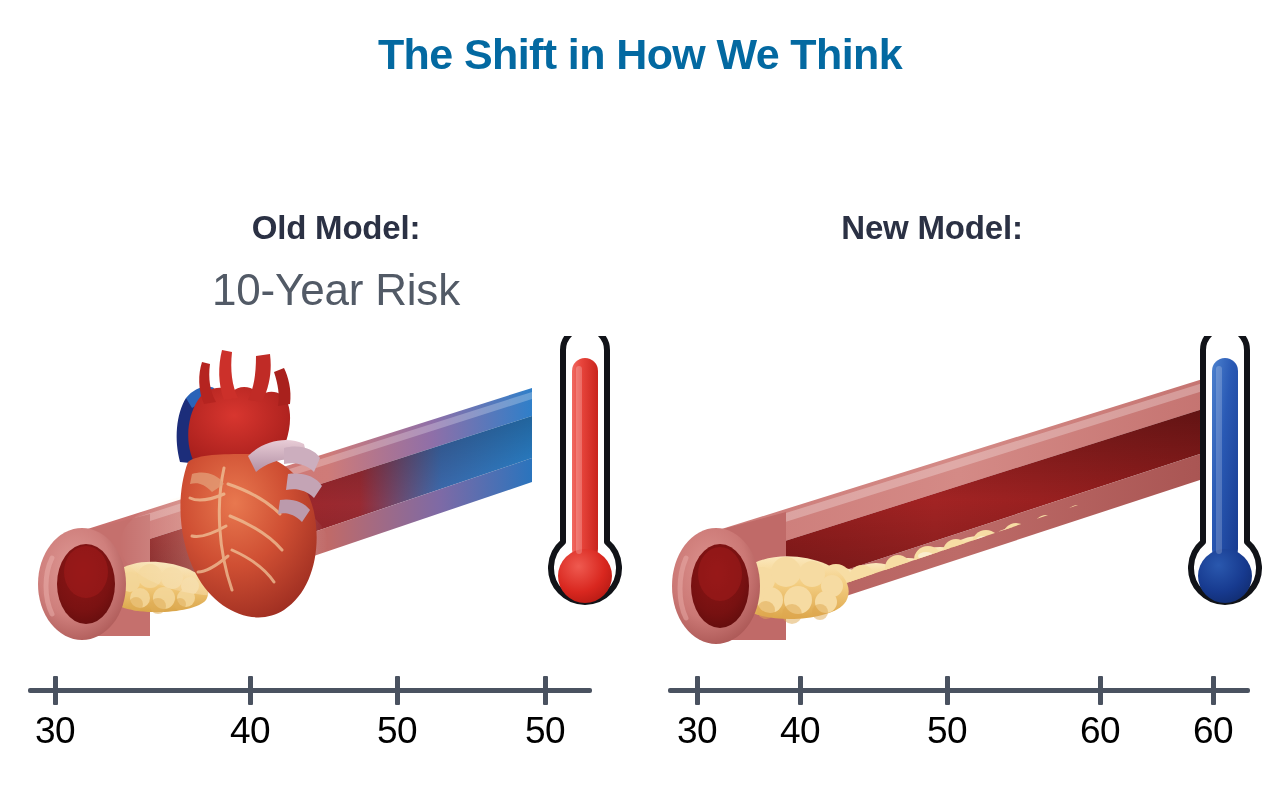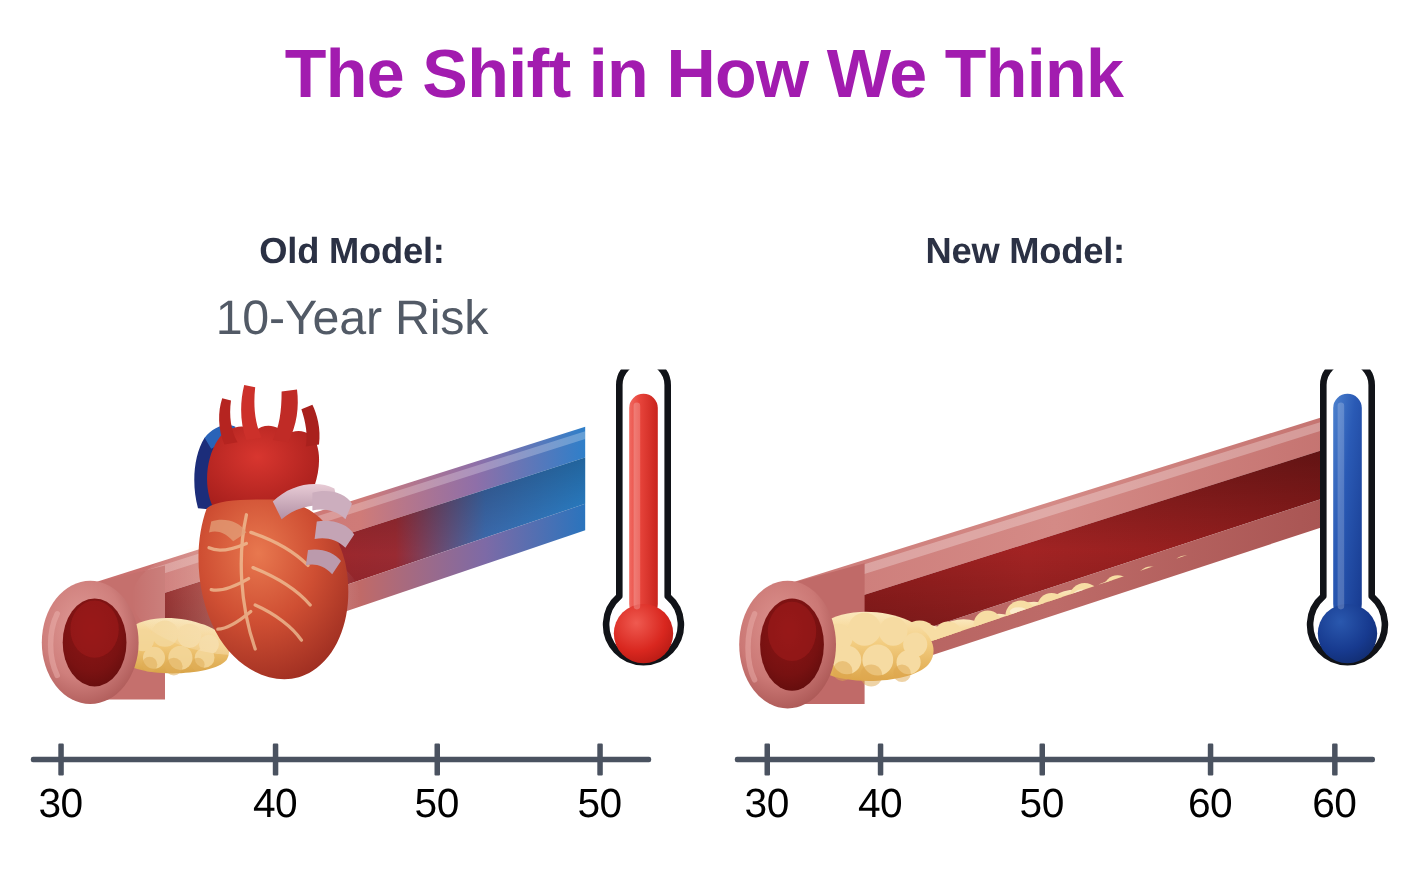--- a/index.html
+++ b/index.html
@@ -19,34 +19,34 @@
 
   
   .title-block {
     position: absolute;
     top: 24px;
     left: 0;
     width: 1280px;
     text-align: center;
   }
   .title-line {
-    color: #a21caf;
+    color: #0369a1;
     font-weight: bold;
-    font-size: 62px;
+    font-size: 43px;
     line-height: 1.42;
     letter-spacing: -0.6px;
     white-space: nowrap;
   }
 
   
   .panel {
     position: absolute;
     top: 208px;
   }
-  .panel-left  { left: 8px;  width: 624px; }
+  .panel-left  { left: 24px;  width: 624px; }
   .panel-right { left: 620px; width: 624px; }
 
   .panel-heading {
     text-align: center;
     color: #2b3144;
     font-weight: bold;
     font-size: 33px;
     line-height: 1.2;
     letter-spacing: -0.2px;
   }

